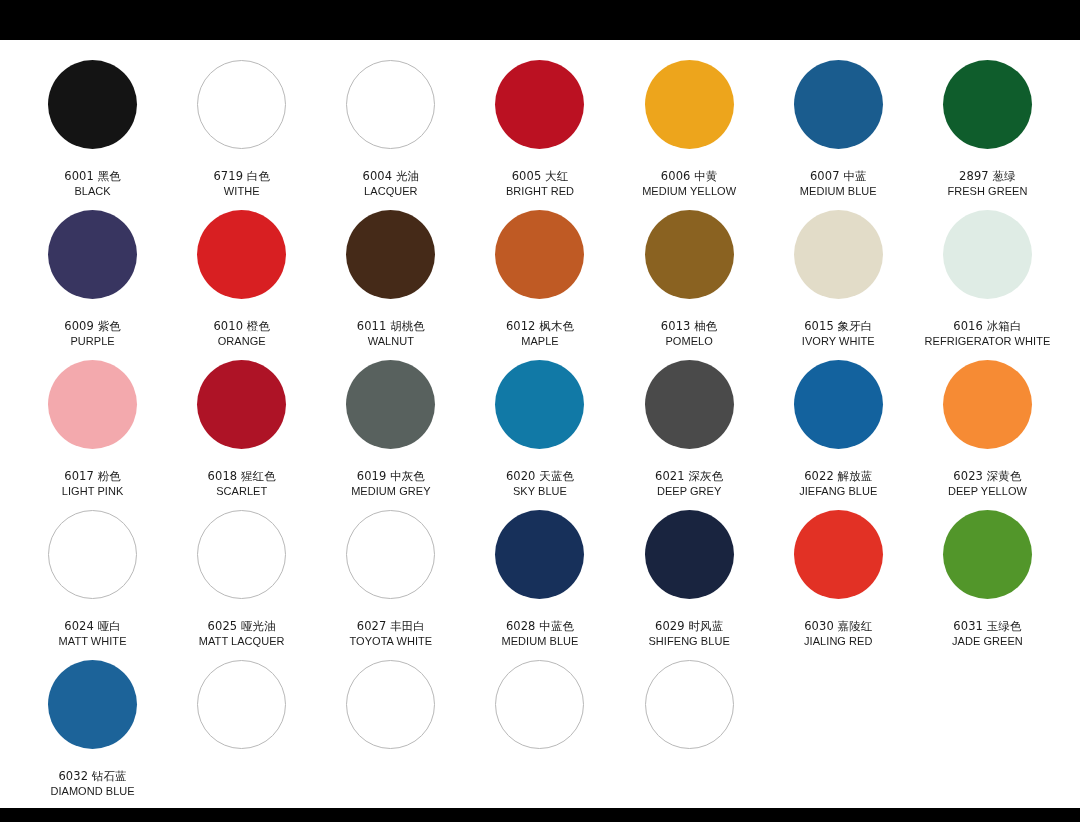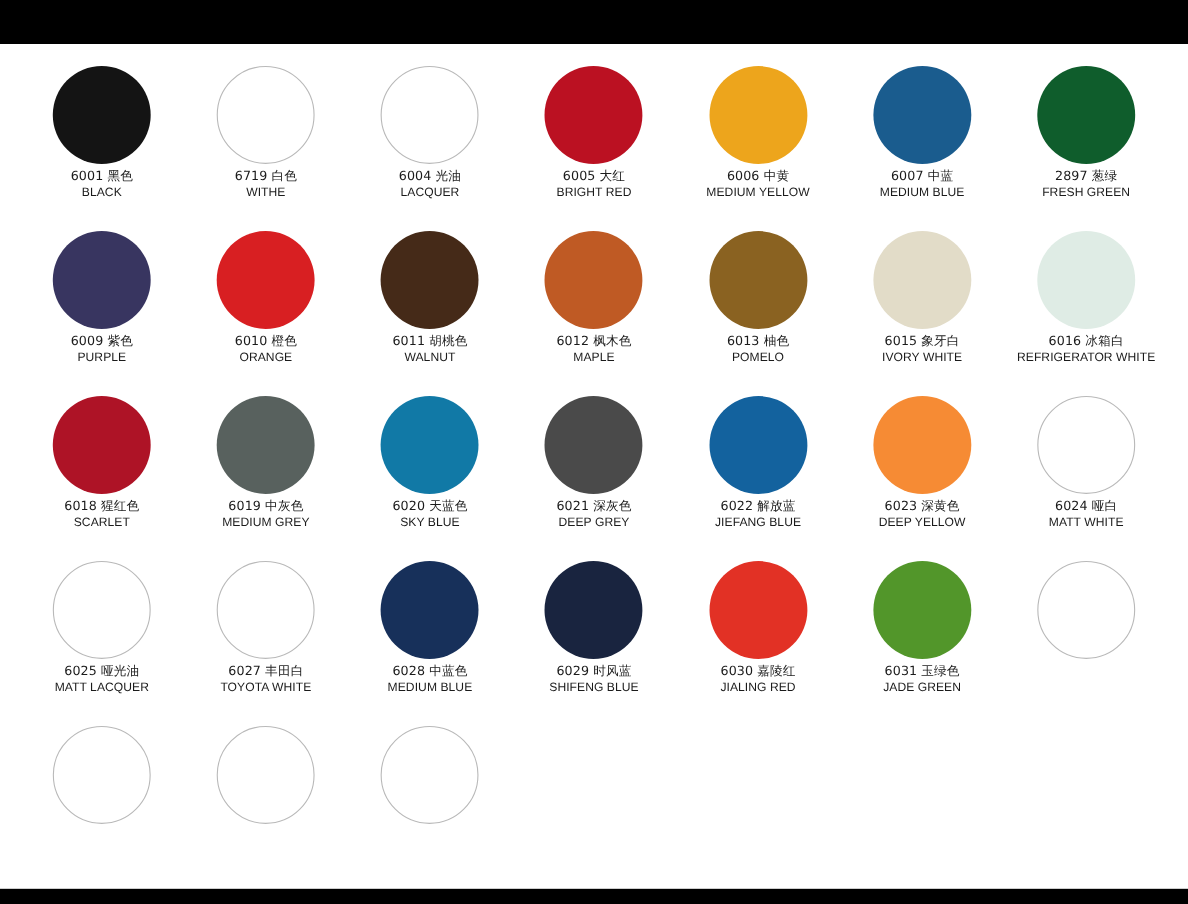--- a/index.html
+++ b/index.html
@@ -60,21 +60,21 @@
   .swatch {
     width: 89px;
     height: 89px;
     border-radius: 50%;
     flex: 0 0 auto;
   }
   .swatch.outline {
     border: 1px solid #b9b9b9;
   }
   .labels {
-    margin-top: 5px;
+    margin-top: 21px;
     text-align: center;
     line-height: 1.18;
     color: #1b1b1b;
   }
   .label-cn {
     font-size: 11.5px;
     font-family: "DejaVu Sans", "Liberation Sans", sans-serif;
     white-space: nowrap;
     letter-spacing: 0.1px;
   }
@@ -186,20 +186,27 @@
           </div>
         </div>
         <div class="cell">
           <div class="swatch" style="background: rgb(223, 236, 229);"></div>
           <div class="labels">
             <div class="label-cn">6016 冰箱白</div>
             <div class="label-en">REFRIGERATOR WHITE</div>
           </div>
         </div>
         <div class="cell">
+          <div class="swatch" style="background: rgb(243, 169, 173);"></div>
+          <div class="labels">
+            <div class="label-cn">6017 粉色</div>
+            <div class="label-en">LIGHT PINK</div>
+          </div>
+        </div>
+        <div class="cell">
           <div class="swatch" style="background: rgb(174, 19, 38);"></div>
           <div class="labels">
             <div class="label-cn">6018 猩红色</div>
             <div class="label-en">SCARLET</div>
           </div>
         </div>
         <div class="cell">
           <div class="swatch" style="background: rgb(88, 97, 94);"></div>
           <div class="labels">
             <div class="label-cn">6019 中灰色</div>
@@ -274,20 +281,27 @@
           <div class="labels">
             <div class="label-cn">6030 嘉陵红</div>
             <div class="label-en">JIALING RED</div>
           </div>
         </div>
         <div class="cell">
           <div class="swatch" style="background: rgb(82, 150, 42);"></div>
           <div class="labels">
             <div class="label-cn">6031 玉绿色</div>
             <div class="label-en">JADE GREEN</div>
+          </div>
+        </div>
+        <div class="cell">
+          <div class="swatch" style="background: rgb(28, 99, 153);"></div>
+          <div class="labels">
+            <div class="label-cn">6032 钻石蓝</div>
+            <div class="label-en">DIAMOND BLUE</div>
           </div>
         </div>
         <div class="cell empty">
           <div class="swatch outline" style="background: rgb(255, 255, 255);"></div>
           <div class="labels">
             <div class="label-cn"></div>
             <div class="label-en"></div>
           </div>
         </div>
         <div class="cell empty">

